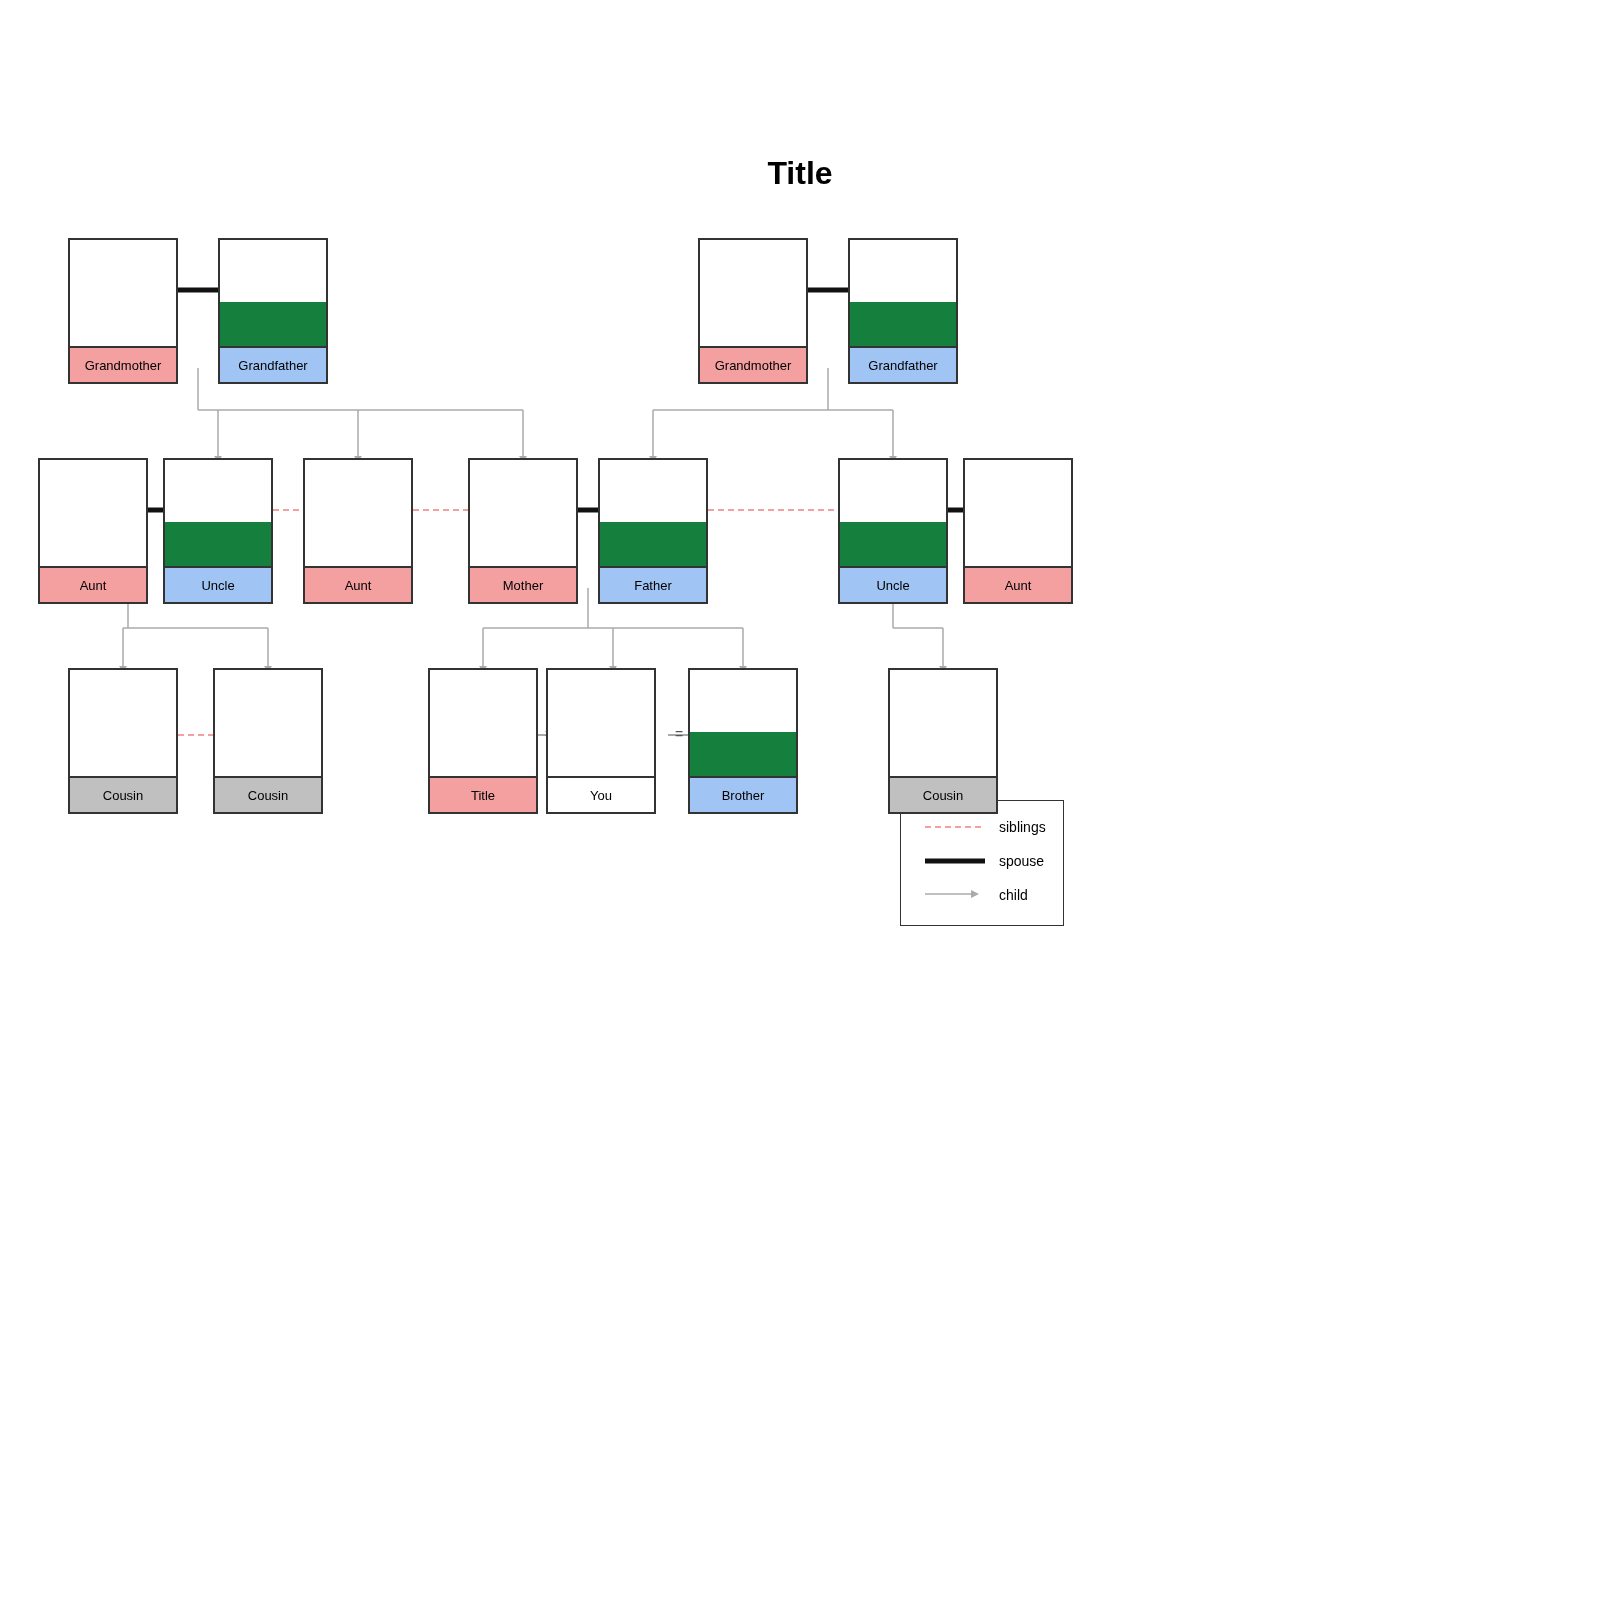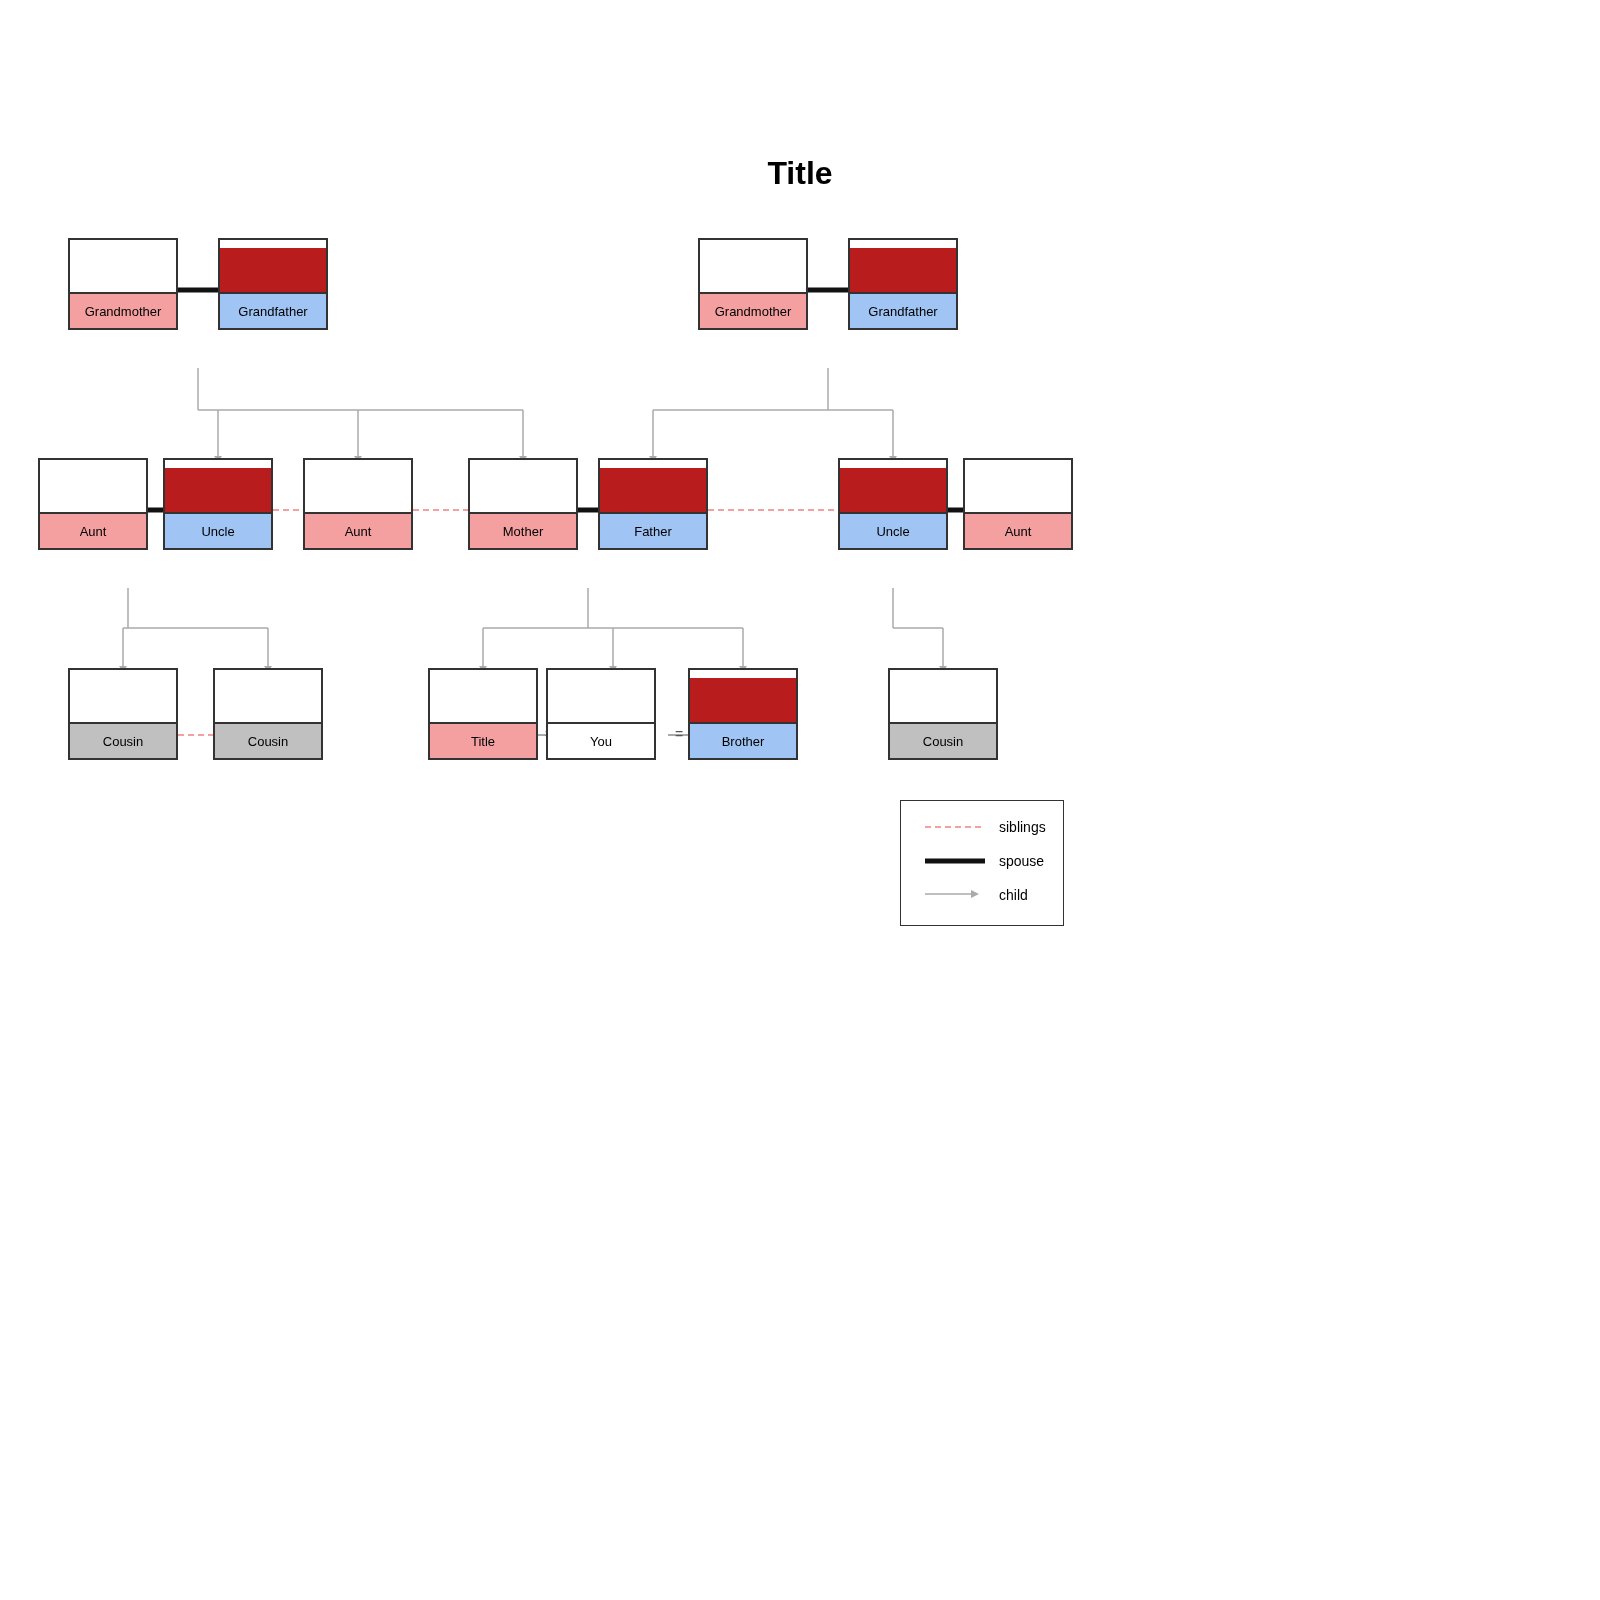--- a/index.html
+++ b/index.html
@@ -19,23 +19,23 @@
       position: absolute;
       top: 155px;
       left: 0;
       right: 0;
     }
 
     
     .person {
       position: absolute;
       width: 110px;
-      height: 92px;
+      height: 146px;
       border: 2px solid #333;
-      background: #b91c1c;
+      background: #15803d;
       display: flex;
       flex-direction: column;
     }
 
     .person .photo-area {
       flex: 1;
       background: #fff;
     }
 
     .person .label {

